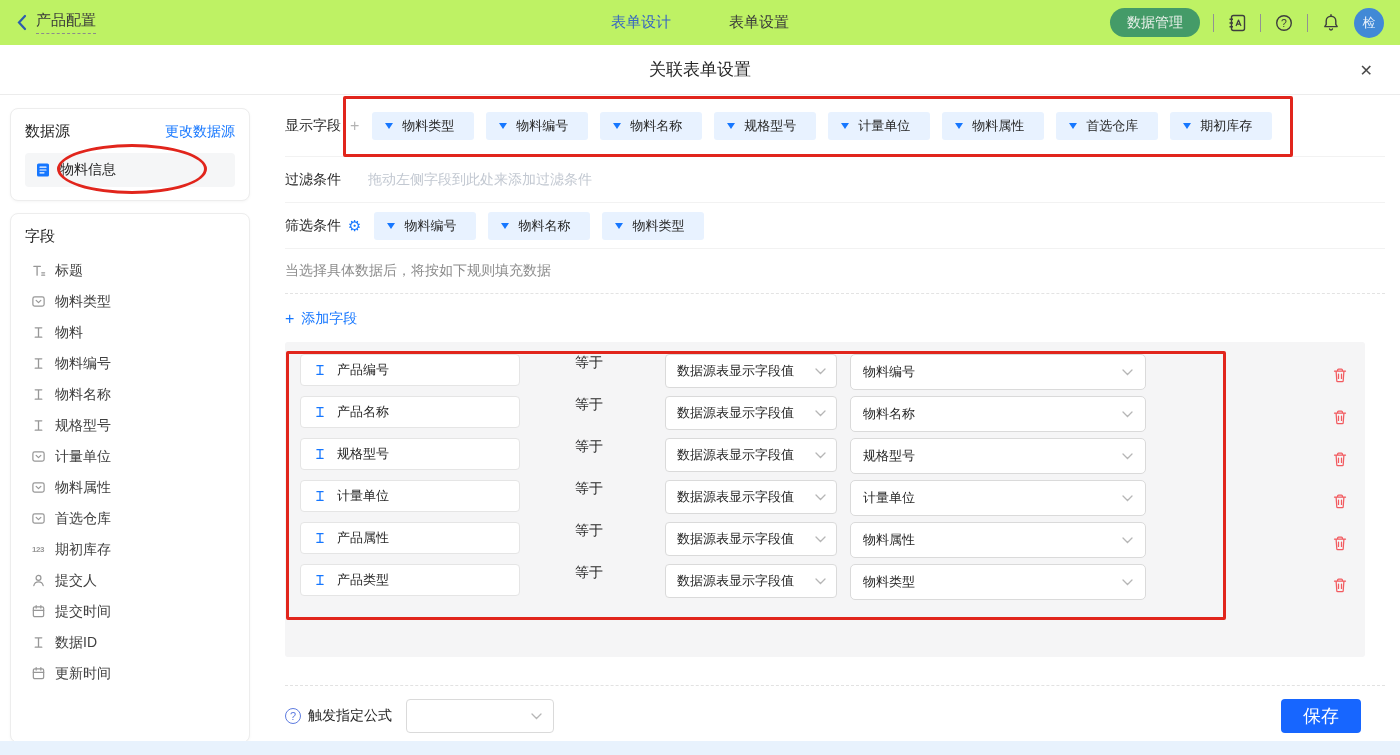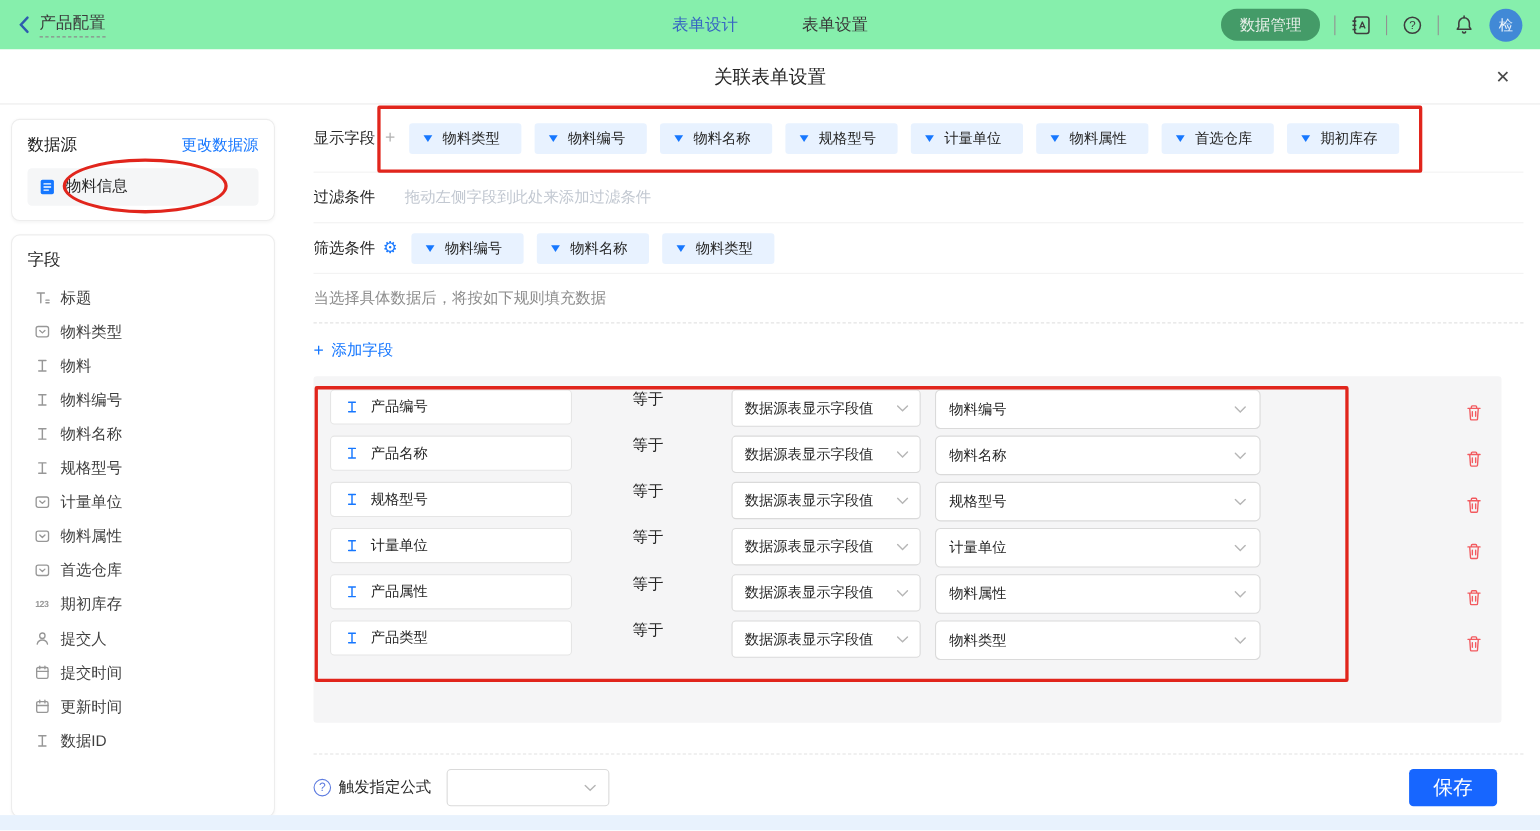--- a/index.html
+++ b/index.html
@@ -3,21 +3,21 @@
 <meta charset="utf-8">
 <style>
   :root{
     --accent:#1677ff; --anno:#e1251c; --save:#1766ff; --tagbg:#e8f2ff;
     --green:#449b68; --trash:#f25a5f; --avatar:#4189d6;
   }
   *{box-sizing:border-box;margin:0;padding:0}
   body{width:1400px;height:755px;overflow:hidden;position:relative;background:#fff;
        font-family:"Liberation Sans","DejaVu Sans",sans-serif;color:#262626}
   
-  .topbar{height:45px;background:#86efac;display:flex;align-items:center;padding:0 16px;position:relative}
+  .topbar{height:45px;background:#bef264;display:flex;align-items:center;padding:0 16px;position:relative}
   .back{display:flex;align-items:center;gap:9px;cursor:pointer}
   .back-label{font-size:15px;color:#3a3a3a;border-bottom:1px dashed #8b8b8b;padding-bottom:3px}
   .tb-tabs{position:absolute;left:50%;transform:translateX(-50%);top:0;height:100%;display:flex;gap:58px;align-items:center}
   .tb-tab{font-size:15px;color:#3a3a3a;cursor:pointer}
   .tb-tab[data-active="true"]{color:#3766c2}
   .tb-right{margin-left:auto;display:flex;align-items:center;gap:13px}
   .pill{background:var(--green);color:#e9f0ea;border:none;border-radius:15px;height:29px;padding:0 17px;
         font-size:14px;font-family:inherit;cursor:pointer}
   .vdiv{width:1px;height:18px;background:#929292}
   .tb-icon{display:flex;align-items:center;cursor:pointer}
@@ -283,39 +283,39 @@
           <div class="field-item" data-name="field-item" data-icon="calendar-icon">
             <span class="fi">
 
               <svg data-name="calendar-icon" width="15" height="15" viewBox="0 0 16 16">
                 <rect x="2.5" y="3" width="11" height="10.5" rx="1.5" stroke="currentColor" fill="none" stroke-width="1.3"></rect>
                 <path d="M5.5 1.7v2.6M10.5 1.7v2.6M2.5 6.8h11" stroke="currentColor" stroke-width="1.3" stroke-linecap="round"></path>
               </svg>
             </span>
             <span class="fi-label" data-name="field-item-label">提交时间</span>
           </div>
+          <div class="field-item" data-name="field-item" data-icon="text-icon">
+            <span class="fi">
+
+              <svg data-name="text-icon" width="15" height="15" viewBox="0 0 16 16">
+                <path d="M4.5 3h7M4.5 13h7M8 3v10" stroke="currentColor" stroke-width="1.4" fill="none" stroke-linecap="round"></path>
+              </svg>
+
+            </span>
+            <span class="fi-label" data-name="field-item-label">数据ID</span>
+          </div>
           <div class="field-item" data-name="field-item" data-icon="calendar-icon">
             <span class="fi">
 
               <svg data-name="calendar-icon" width="15" height="15" viewBox="0 0 16 16">
                 <rect x="2.5" y="3" width="11" height="10.5" rx="1.5" stroke="currentColor" fill="none" stroke-width="1.3"></rect>
                 <path d="M5.5 1.7v2.6M10.5 1.7v2.6M2.5 6.8h11" stroke="currentColor" stroke-width="1.3" stroke-linecap="round"></path>
               </svg>
             </span>
             <span class="fi-label" data-name="field-item-label">更新时间</span>
-          </div>
-          <div class="field-item" data-name="field-item" data-icon="text-icon">
-            <span class="fi">
-
-              <svg data-name="text-icon" width="15" height="15" viewBox="0 0 16 16">
-                <path d="M4.5 3h7M4.5 13h7M8 3v10" stroke="currentColor" stroke-width="1.4" fill="none" stroke-linecap="round"></path>
-              </svg>
-
-            </span>
-            <span class="fi-label" data-name="field-item-label">数据ID</span>
           </div>
         </div>
     </div>
   </aside>
 
   <main data-name="settings-panel">
     
     <div class="mrow mrow-display" data-name="display-fields-row">
       <span class="mlabel" data-name="display-fields-label">显示字段</span>
       <span class="plus-sm" data-name="add-display-field-icon"></span>

